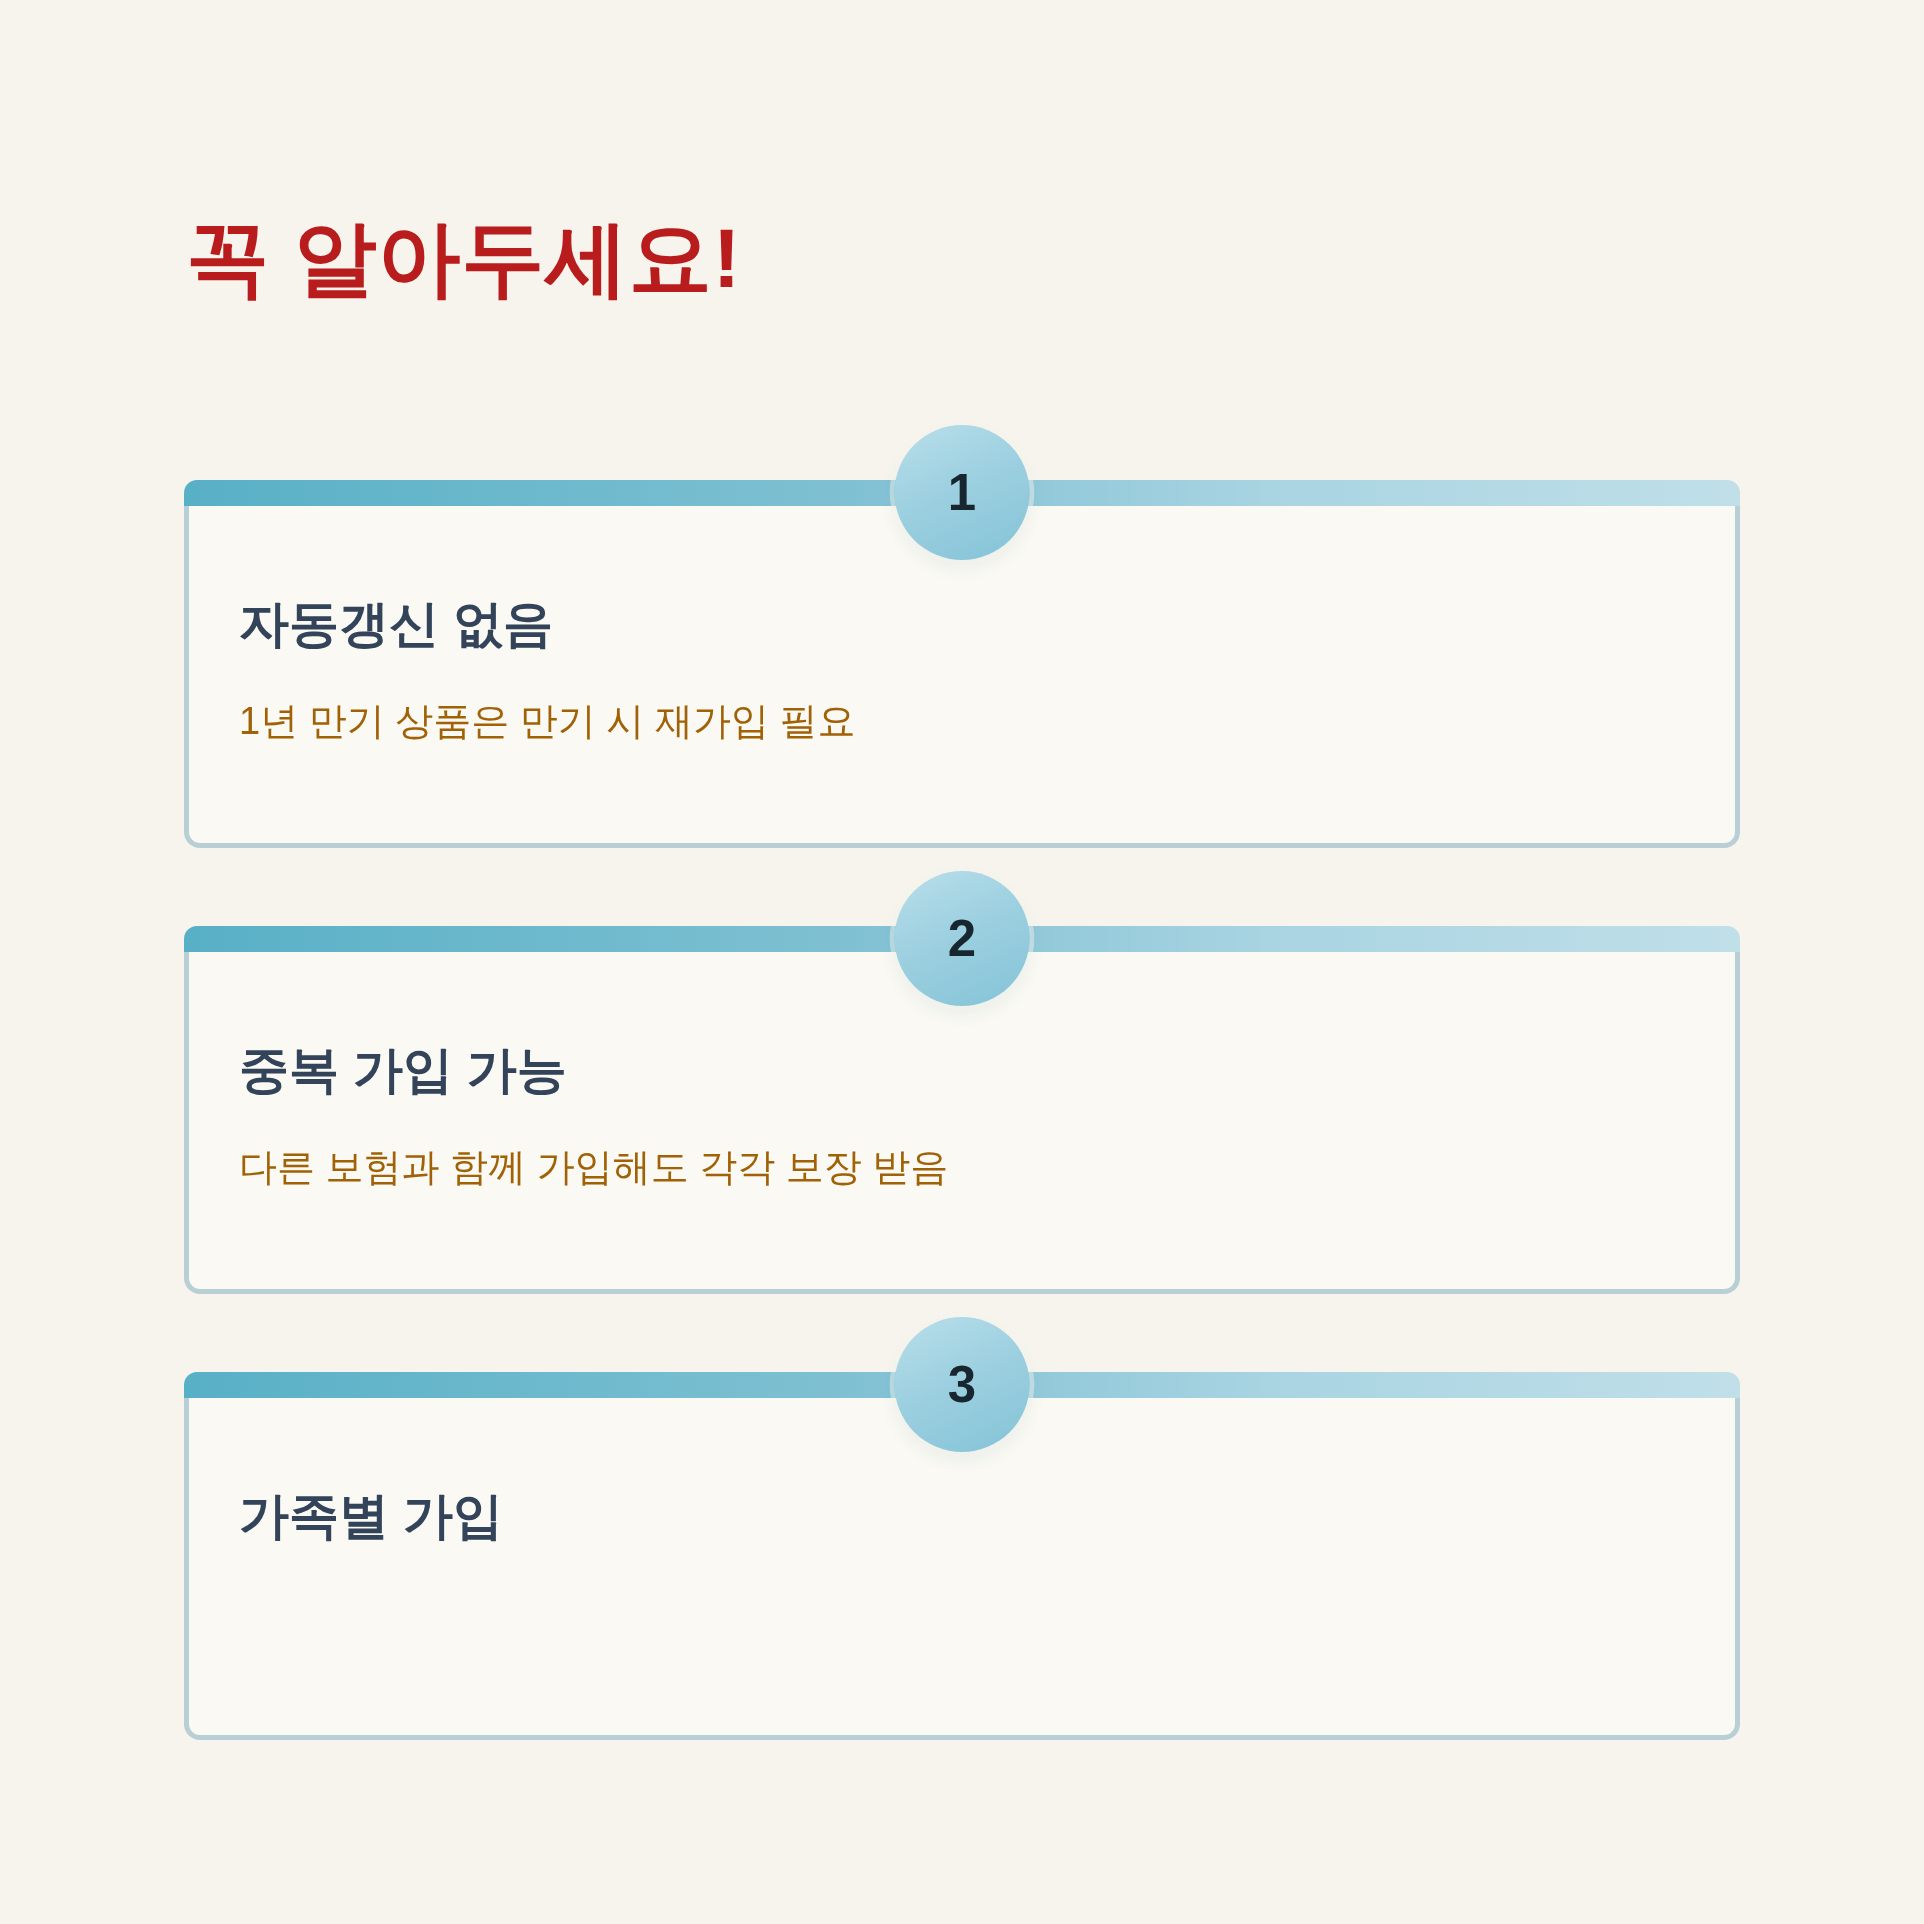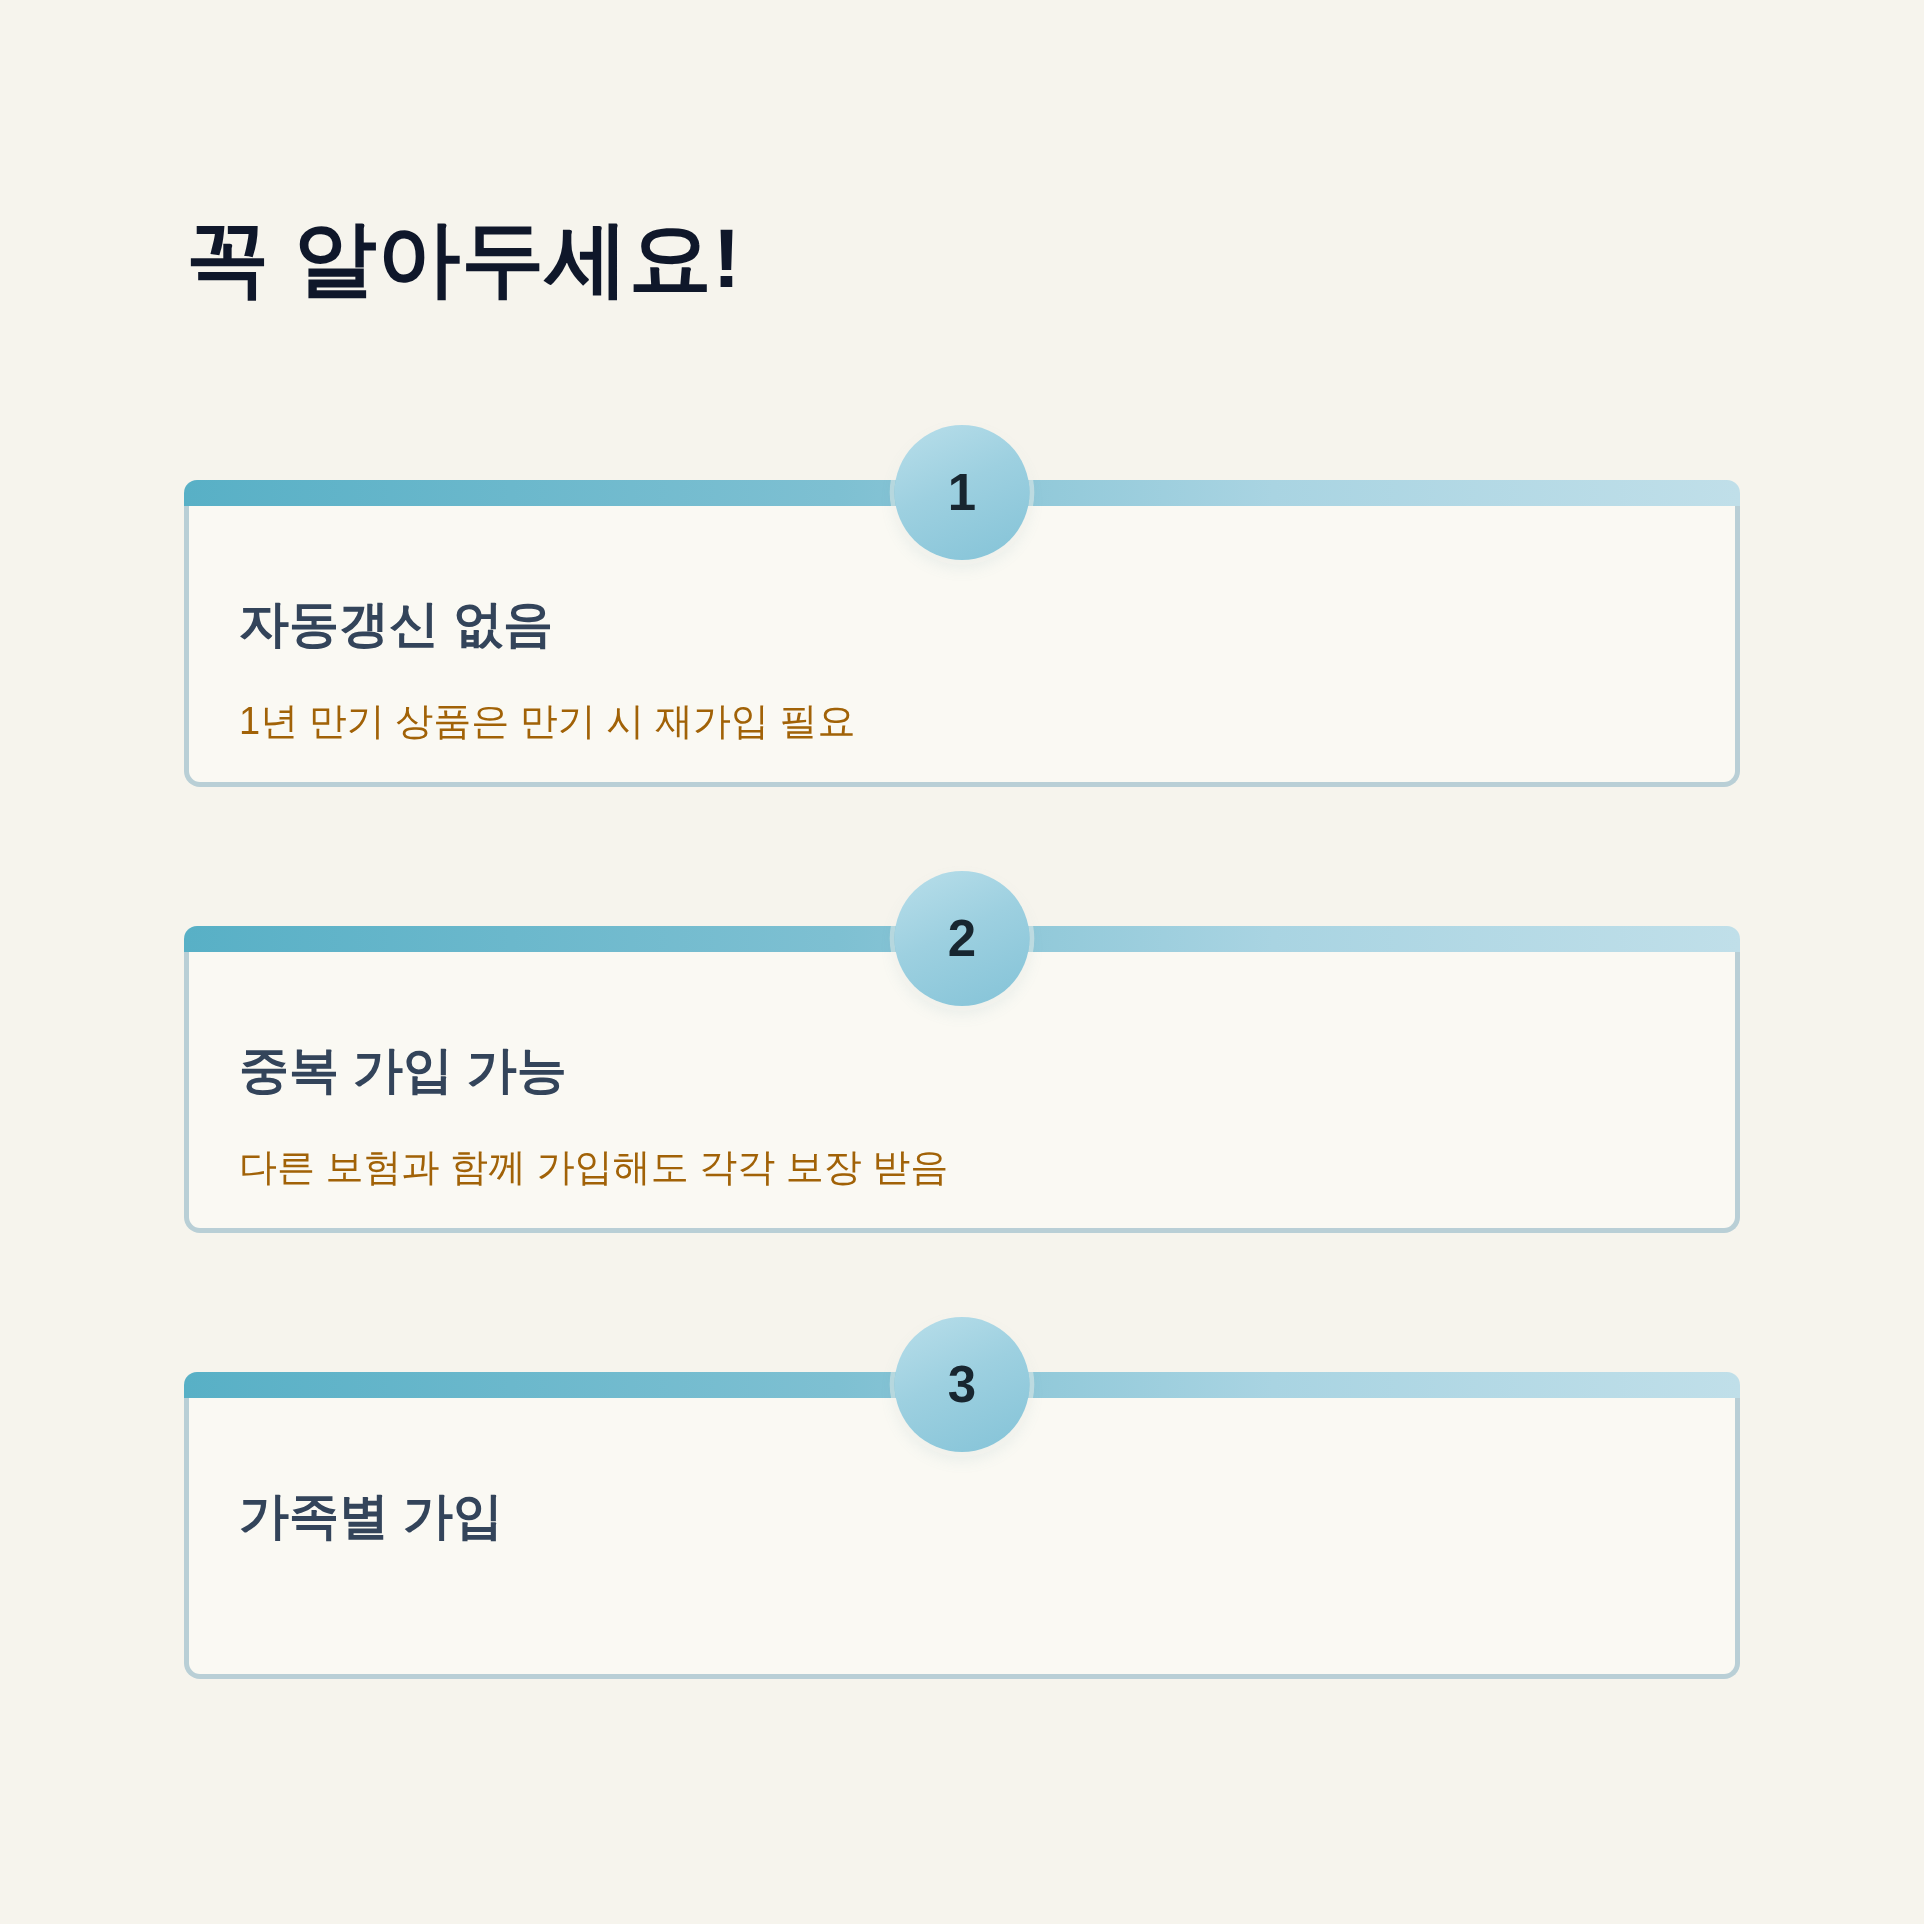--- a/index.html
+++ b/index.html
@@ -15,39 +15,39 @@
     overflow: hidden;
   }
   .page-title {
     position: absolute;
     left: 186px;
     top: 207px;
     margin: 0;
     font-size: 83px;
     font-weight: 700;
     letter-spacing: 0.8px;
-    color: #0f172a;
+    color: #b91c1c;
     line-height: 1.25;
   }
   .card {
     position: absolute;
     left: 184px;
     width: 1556px;
   }
   .card-1 { top: 480px; }
   .card-2 { top: 926px; }
   .card-3 { top: 1372px; }
   .card-bar {
     height: 26px;
     border-radius: 13px 13px 0 0;
     background: linear-gradient(90deg, #58b0c6 0%, #7ec0d2 42%, #a9d4e2 70%, #c0dfe9 100%);
   }
   .card-body {
     box-sizing: border-box;
-    height: 281px;
+    height: 342px;
     background: #faf9f3;
     border: 5.6px solid #b9cfd6;
     border-top: none;
     border-radius: 0 0 16px 16px;
     padding: 93px 48px 0 50px;
   }
   .card-heading {
     margin: 0;
     font-size: 50px;
     font-weight: 700;

